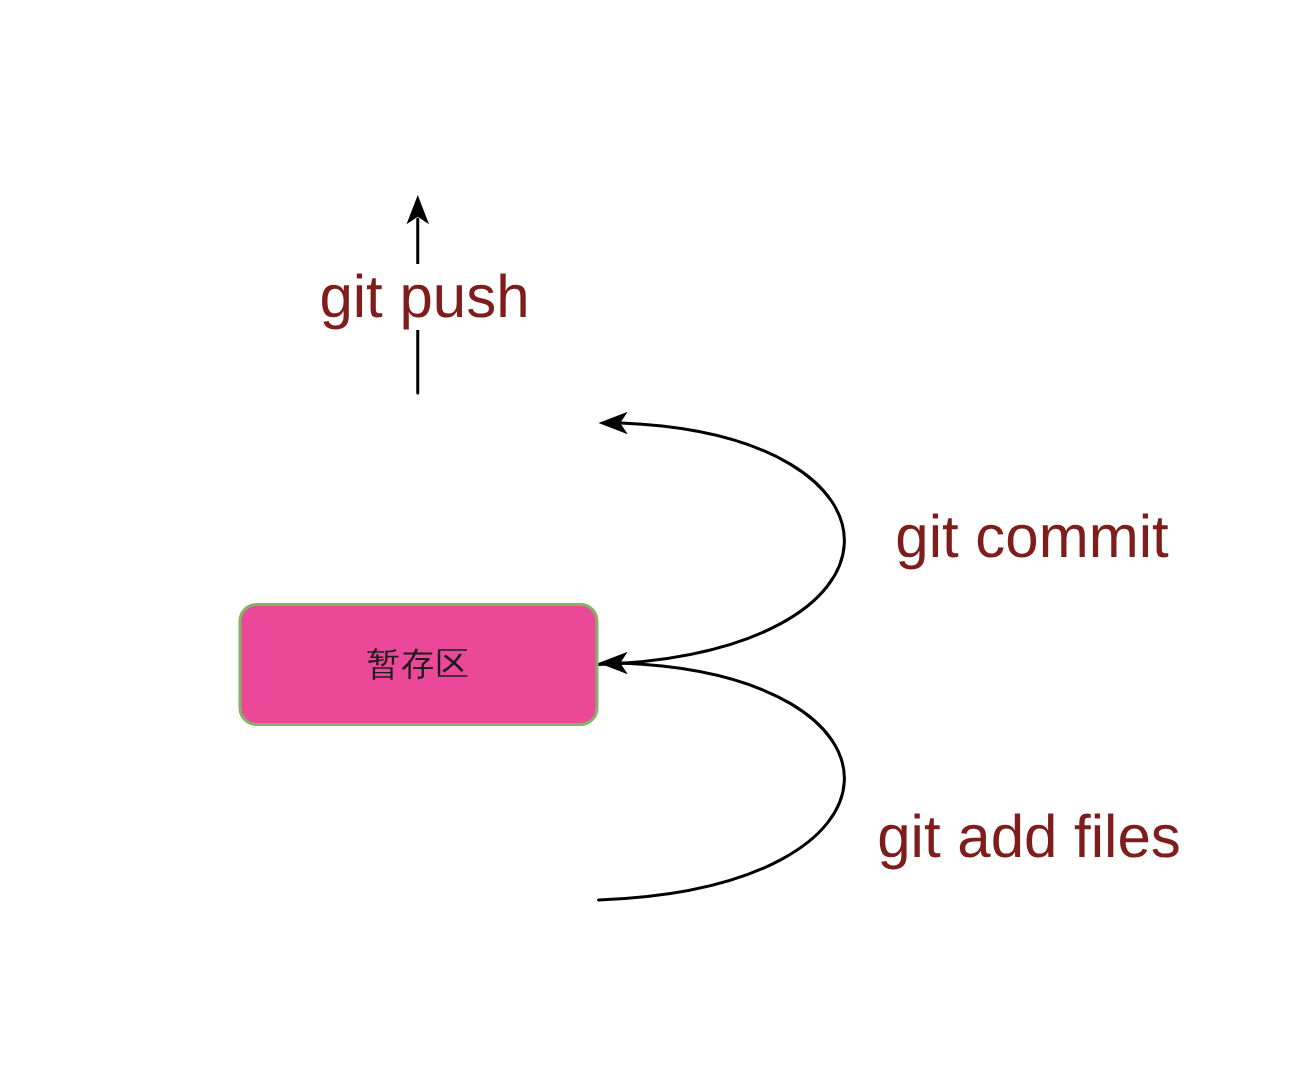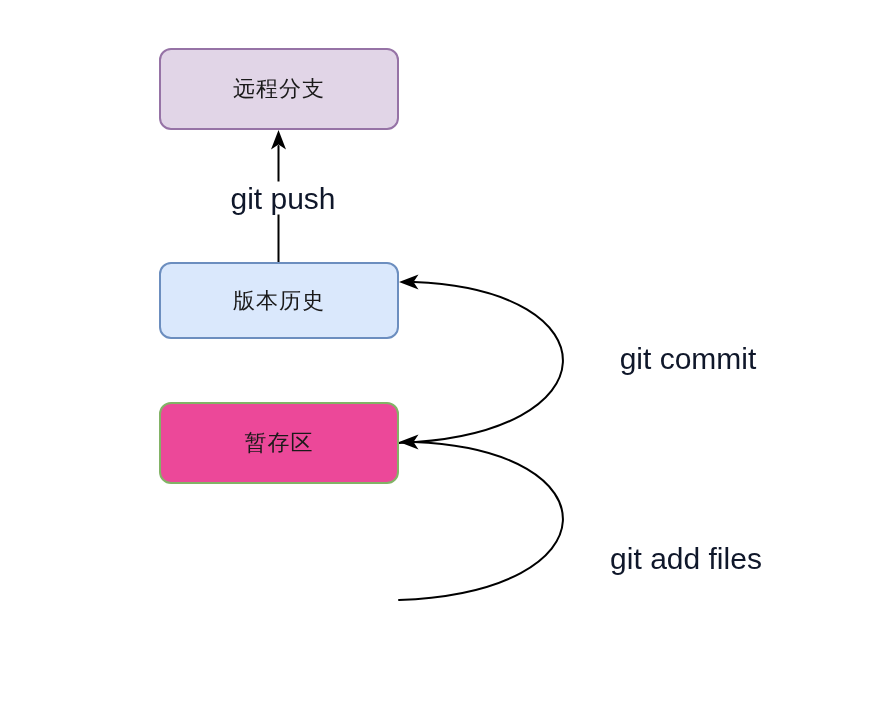--- a/index.html
+++ b/index.html
@@ -45,22 +45,22 @@
     color: #1a1a1a;
     letter-spacing: 1px;
   }
   .node-remote    { top: 48px;  height: 82px; }
   .node-history   { top: 262px; height: 77px; }
   .node-staging   { top: 402px; height: 82px; }
   .node-working   { top: 542px; height: 82px; }
   .edge-label {
     position: absolute;
     transform: translate(-50%, -50%);
-    font-size: 30px;
-    color: #0f172a;
+    font-size: 40px;
+    color: #7f1d1d;
     white-space: nowrap;
     line-height: 1.1;
   }
   .edge-label-push {
     left: 283px;
     top: 198px;
     background: #ffffff;
     padding: 0 6px;
   }
   .edge-label-commit {
@@ -82,27 +82,21 @@
     <path class="edge-path" d="M 278.5 262 L 278.5 146" style="stroke: rgb(0, 0, 0);"></path>
     <path class="arrow-head" d="M 278.5 130 L 271 149.5 L 278.5 144.5 L 286 149.5 Z" style="fill: rgb(0, 0, 0);"></path>
 
     <path class="edge-path" d="M 399 443 C 615 435 615 290 414 282" style="stroke: rgb(0, 0, 0);"></path>
     <path class="arrow-head" d="M 399 282 L 418.5 274.5 L 413.5 282 L 418.5 289.5 Z" style="fill: rgb(0, 0, 0);"></path>
 
     <path class="edge-path" d="M 399 600 C 615 592 615 450 414 442" style="stroke: rgb(0, 0, 0);"></path>
     <path class="arrow-head" d="M 399 442 L 418.5 434.5 L 413.5 442 L 418.5 449.5 Z" style="fill: rgb(0, 0, 0);"></path>
   </svg>
 
-  <div class="node node-remote" style="background-color: rgb(225, 213, 231); border-color: rgb(150, 115, 166);">
-    <span>远程分支</span>
-  </div>
 
-  <div class="node node-history" style="background-color: rgb(218, 232, 252); border-color: rgb(108, 142, 191);">
-    <span>版本历史</span>
-  </div>
 
   <div class="node node-staging" style="background-color: #ec4899; border-color: rgb(130, 179, 102);">
     <span>暂存区</span>
   </div>
 
 
   <div class="edge-label edge-label-push">git push</div>
 
   <div class="edge-label edge-label-commit">git commit</div>
 

